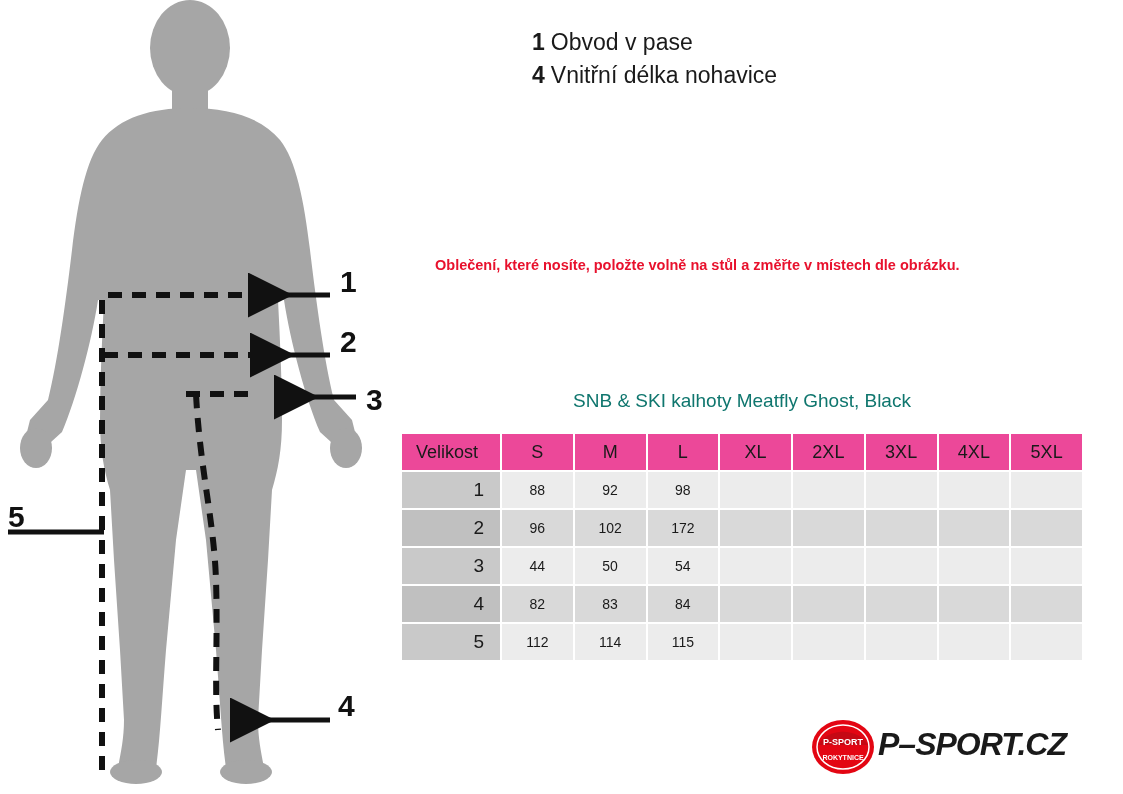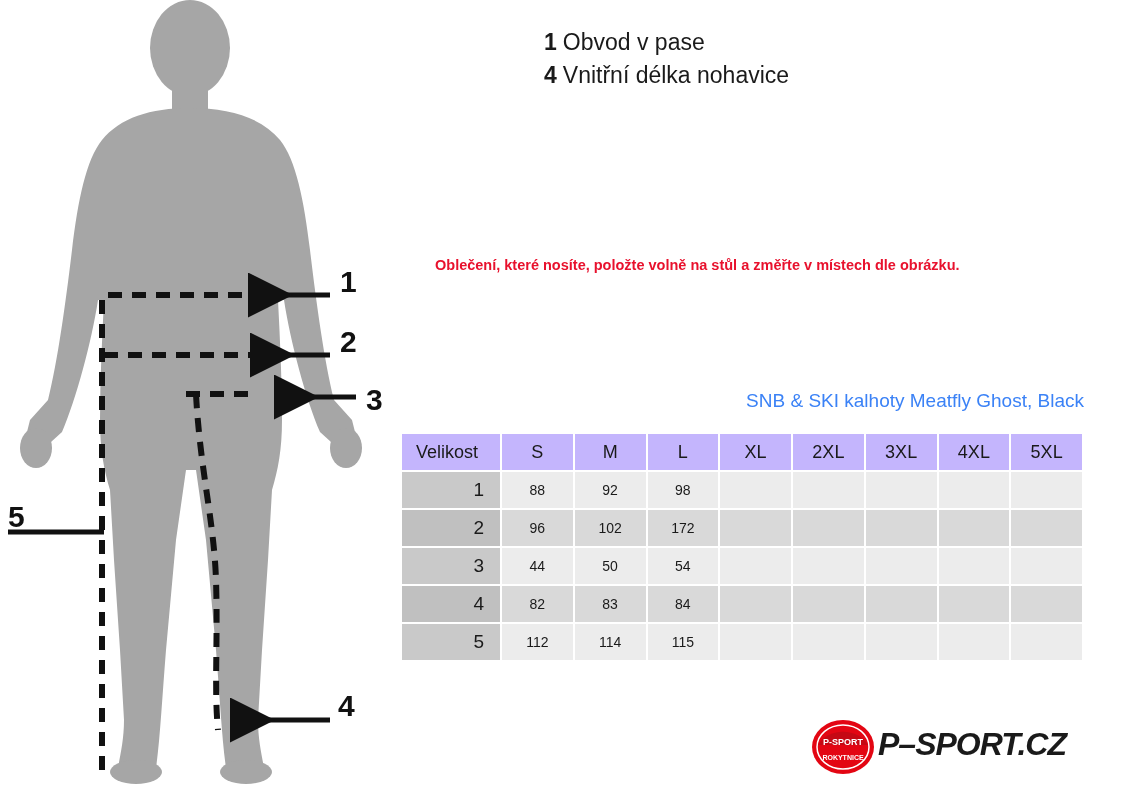--- a/index.html
+++ b/index.html
@@ -11,51 +11,51 @@
     overflow:hidden;
   }
   
   #figure-panel{
     position:absolute;left:0;top:0;width:400px;height:794px;
   }
   #figure-svg{position:absolute;left:0;top:0;}
 
   
   #legend{
-    position:absolute;left:544px;top:26px;width:540px;
+    position:absolute;left:532px;top:26px;width:540px;
   }
   .legend-row{
     font-size:23px;color:#1a1a1a;line-height:33px;white-space:nowrap;
   }
   .legend-num{font-weight:bold;margin-right:6px;}
 
   #note{
     position:absolute;left:435px;top:255px;width:660px;
     color:#e8112d;font-weight:bold;font-size:14.5px;line-height:21px;
   }
 
   #table-title{
     position:absolute;left:400px;top:390px;width:684px;
-    text-align:right;font-size:19px;color:#3b82f6;
+    text-align:center;font-size:19px;color:#0f766e;
   }
 
   
   #size-table{
     position:absolute;left:400px;top:432px;
     border-collapse:collapse;width:684px;
     table-layout:fixed;
   }
   #size-table th, #size-table td{
     border:2px solid #ffffff;
     height:34px;
     text-align:center;
     vertical-align:middle;
   }
   #size-table thead th{
-    background:#c4b5fd;font-size:18px;font-weight:normal;color:#1a1a1a;
+    background:#ec4899;font-size:18px;font-weight:normal;color:#1a1a1a;
   }
   #size-table thead th:first-child{
     text-align:left;padding-left:14px;
   }
   #size-table td.rowhead{
     background:#c9c9c9;font-size:19px;text-align:right;padding-right:16px;color:#1a1a1a;
   }
   #size-table td.val{
     font-size:14px;color:#1a1a1a;
   }

